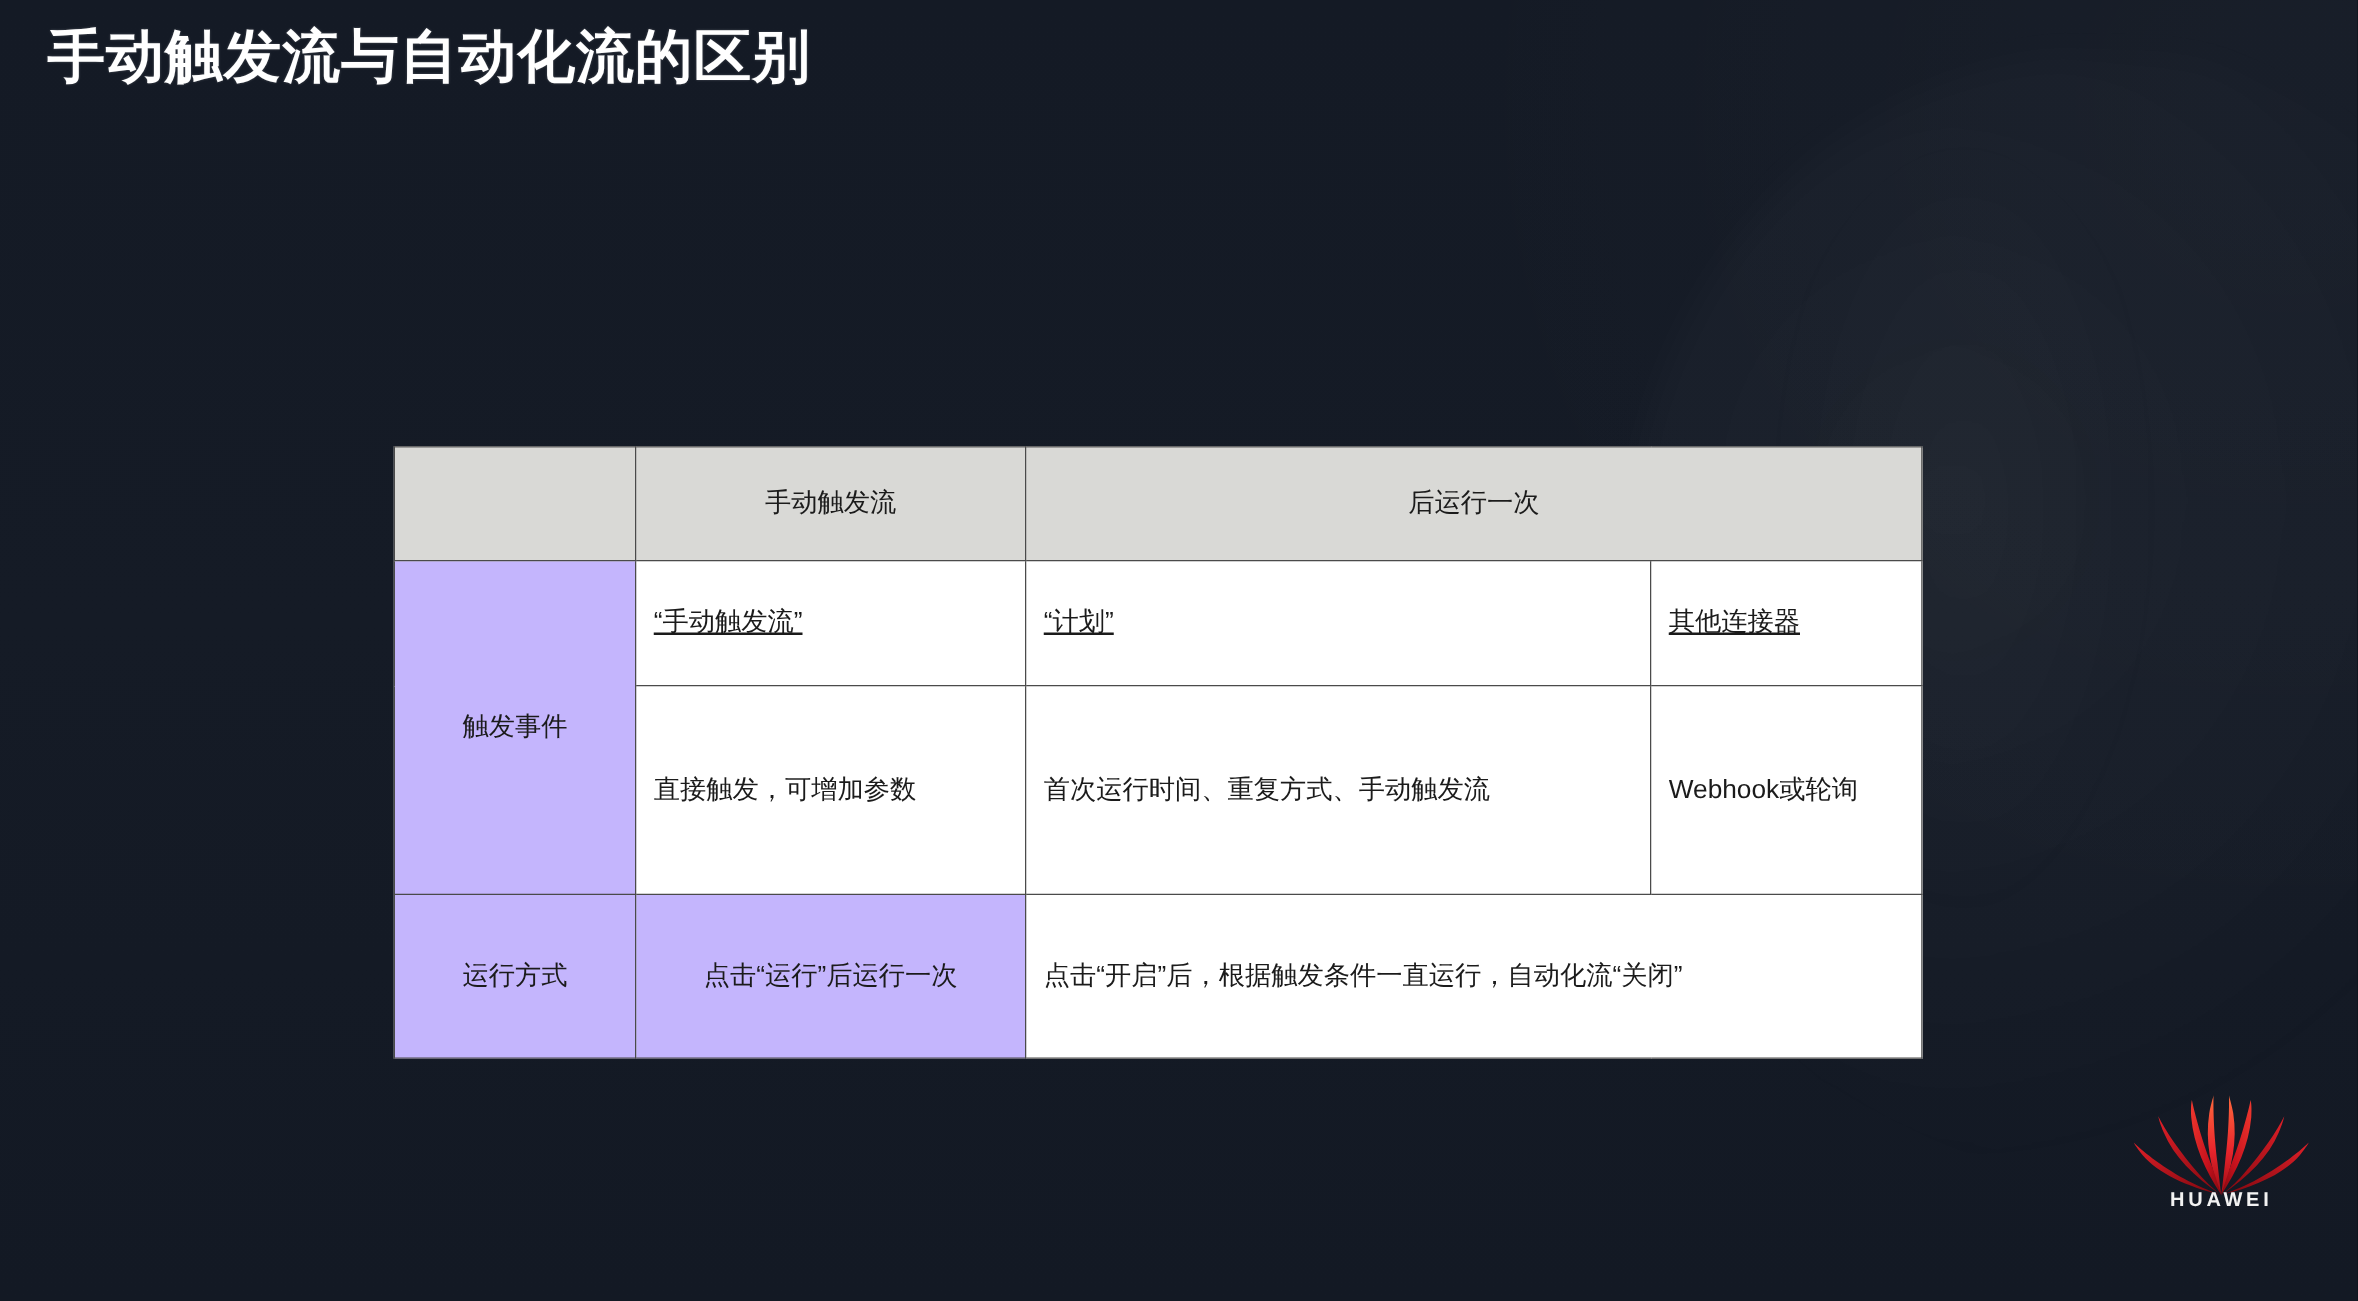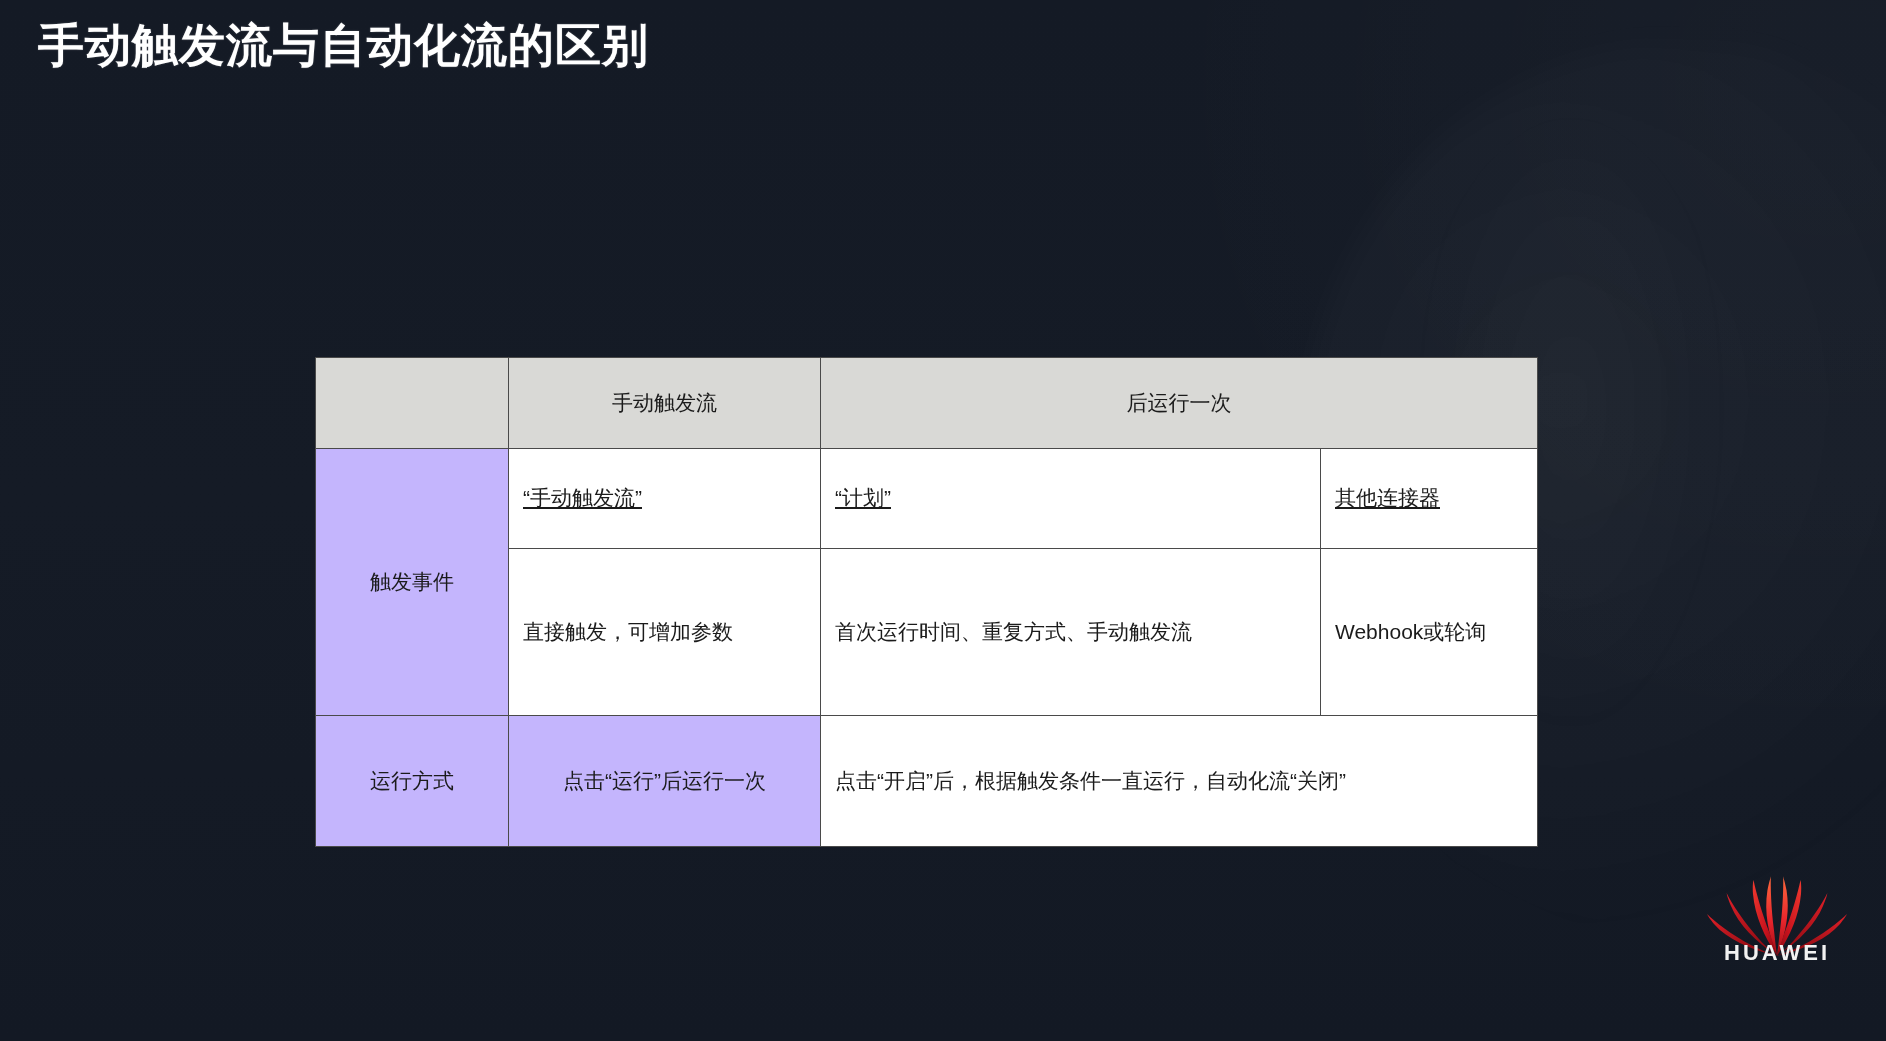--- a/index.html
+++ b/index.html
@@ -124,25 +124,25 @@
     position: absolute;
     left: 1702px;
     top: 872px;
     width: 150px;
     height: 120px;
   }
   .logo svg { display: block; }
   .logo-text {
     position: absolute;
     left: 0;
-    top: 68px;
+    top: 80px;
     width: 150px;
     text-align: center;
     color: #f2f2f2;
-    font-size: 22px;
+    font-size: 16px;
     font-weight: bold;
     letter-spacing: 3px;
     font-family: "Liberation Sans", "DejaVu Sans", sans-serif;
   }
 </style>
 </head>
 <body>
 
 <div class="slide">
 

